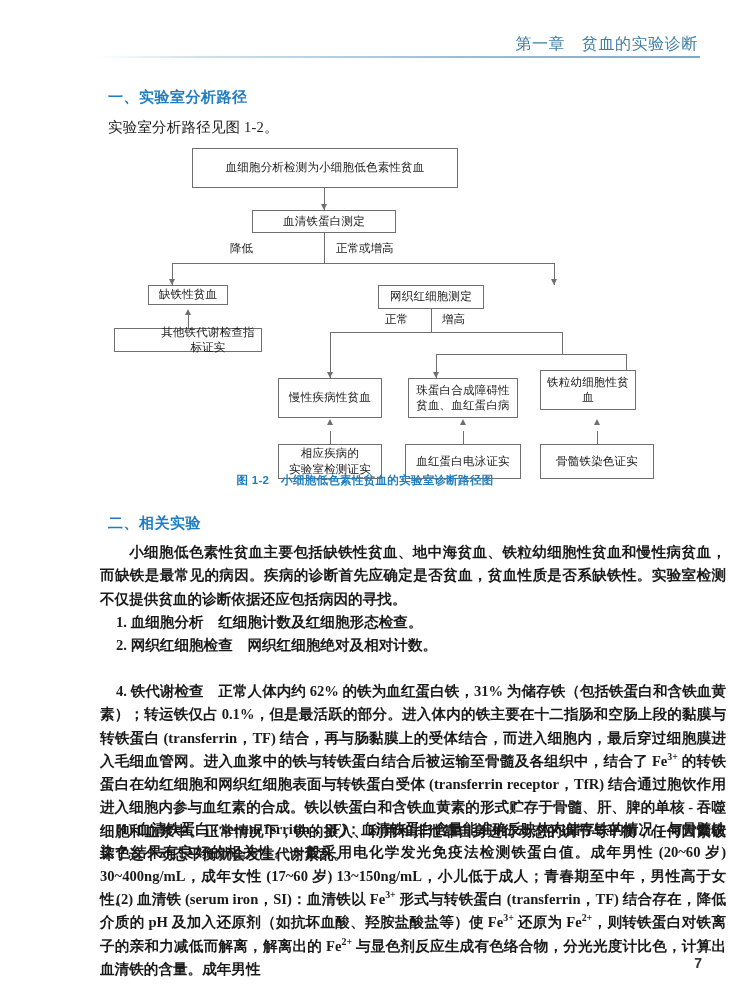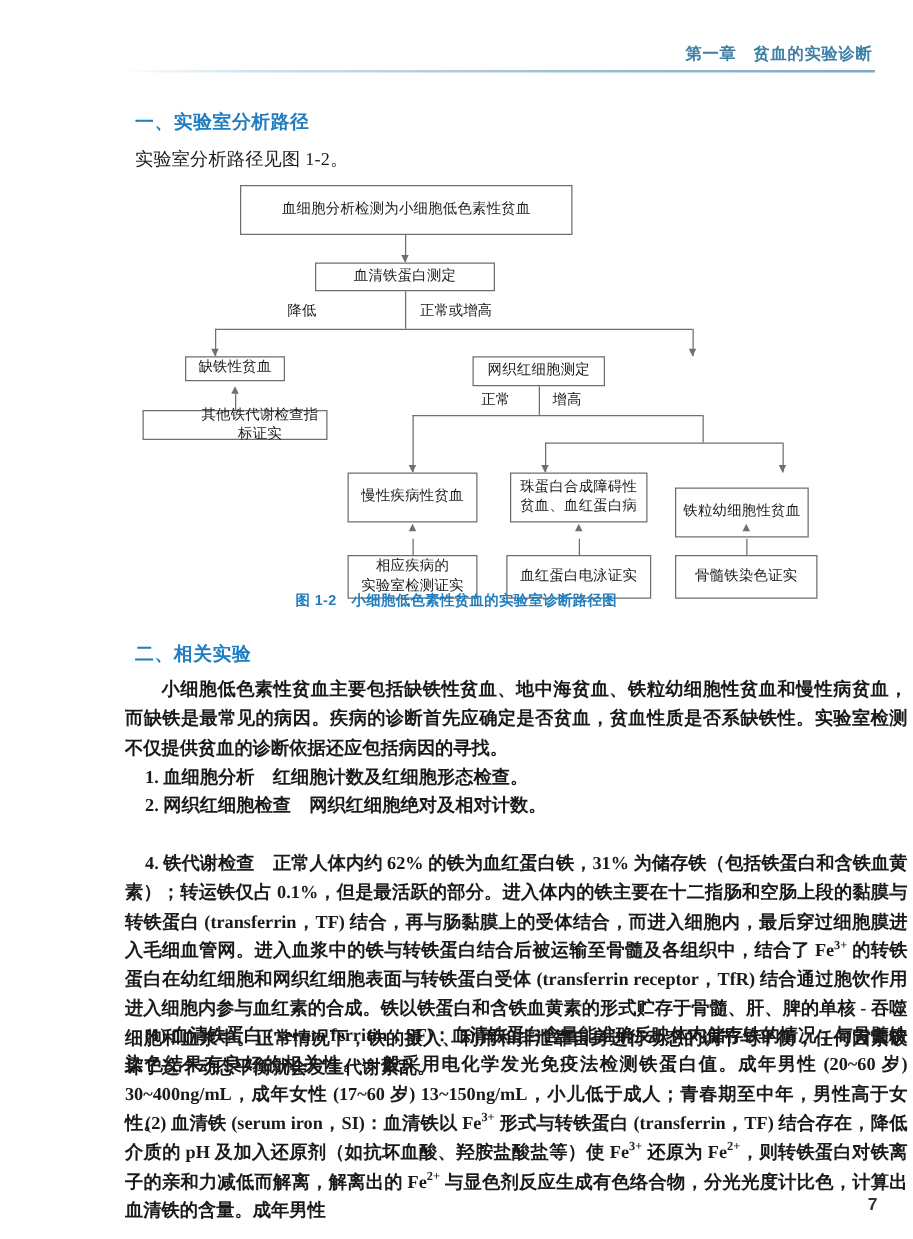--- a/index.html
+++ b/index.html
@@ -29,22 +29,22 @@
     top: 34px;
     left: 0;
     right: 0;
     height: 30px;
   }
   .header-text {
     position: absolute;
     right: 32px;
     top: 0;
     font-family: "Liberation Sans", "DejaVu Sans", sans-serif;
-    font-size: 13px;
-    font-weight: bold;
+    font-size: 16px;
+    font-weight: normal;
     color: #3f7fa6;
     letter-spacing: 0.6px;
     white-space: nowrap;
     text-align: right;
   }
   .header-rule {
     position: absolute;
     left: 96px;
     right: 30px;
     top: 22px;
@@ -232,21 +232,21 @@
 
     <div class="fbox" style="left:408px; top:238px; width:110px; height:40px;">
       <span>
         <span>珠蛋白合成障碍性</span>
         <span>贫血、血红蛋白病</span>
       </span>
     </div>
     <div class="fbox" style="left:278px; top:238px; width:104px; height:40px;">
       <span>慢性疾病性贫血</span>
     </div>
-    <div class="fbox" style="left:540px; top:250px; width:107px; height:40px;">
+    <div class="fbox" style="left:540px; top:230px; width:96px; height:40px;">
       <span>铁粒幼细胞性贫血</span>
     </div>
 
     <div class="ln v" style="left:330px; top:291px; height:13px;"></div>
     <div class="arrow up" style="left:326.5px; top:279px;"></div>
     <div class="ln v" style="left:463px; top:291px; height:13px;"></div>
     <div class="arrow up" style="left:459.5px; top:279px;"></div>
     <div class="ln v" style="left:597px; top:291px; height:13px;"></div>
     <div class="arrow up" style="left:593.5px; top:279px;"></div>
 

